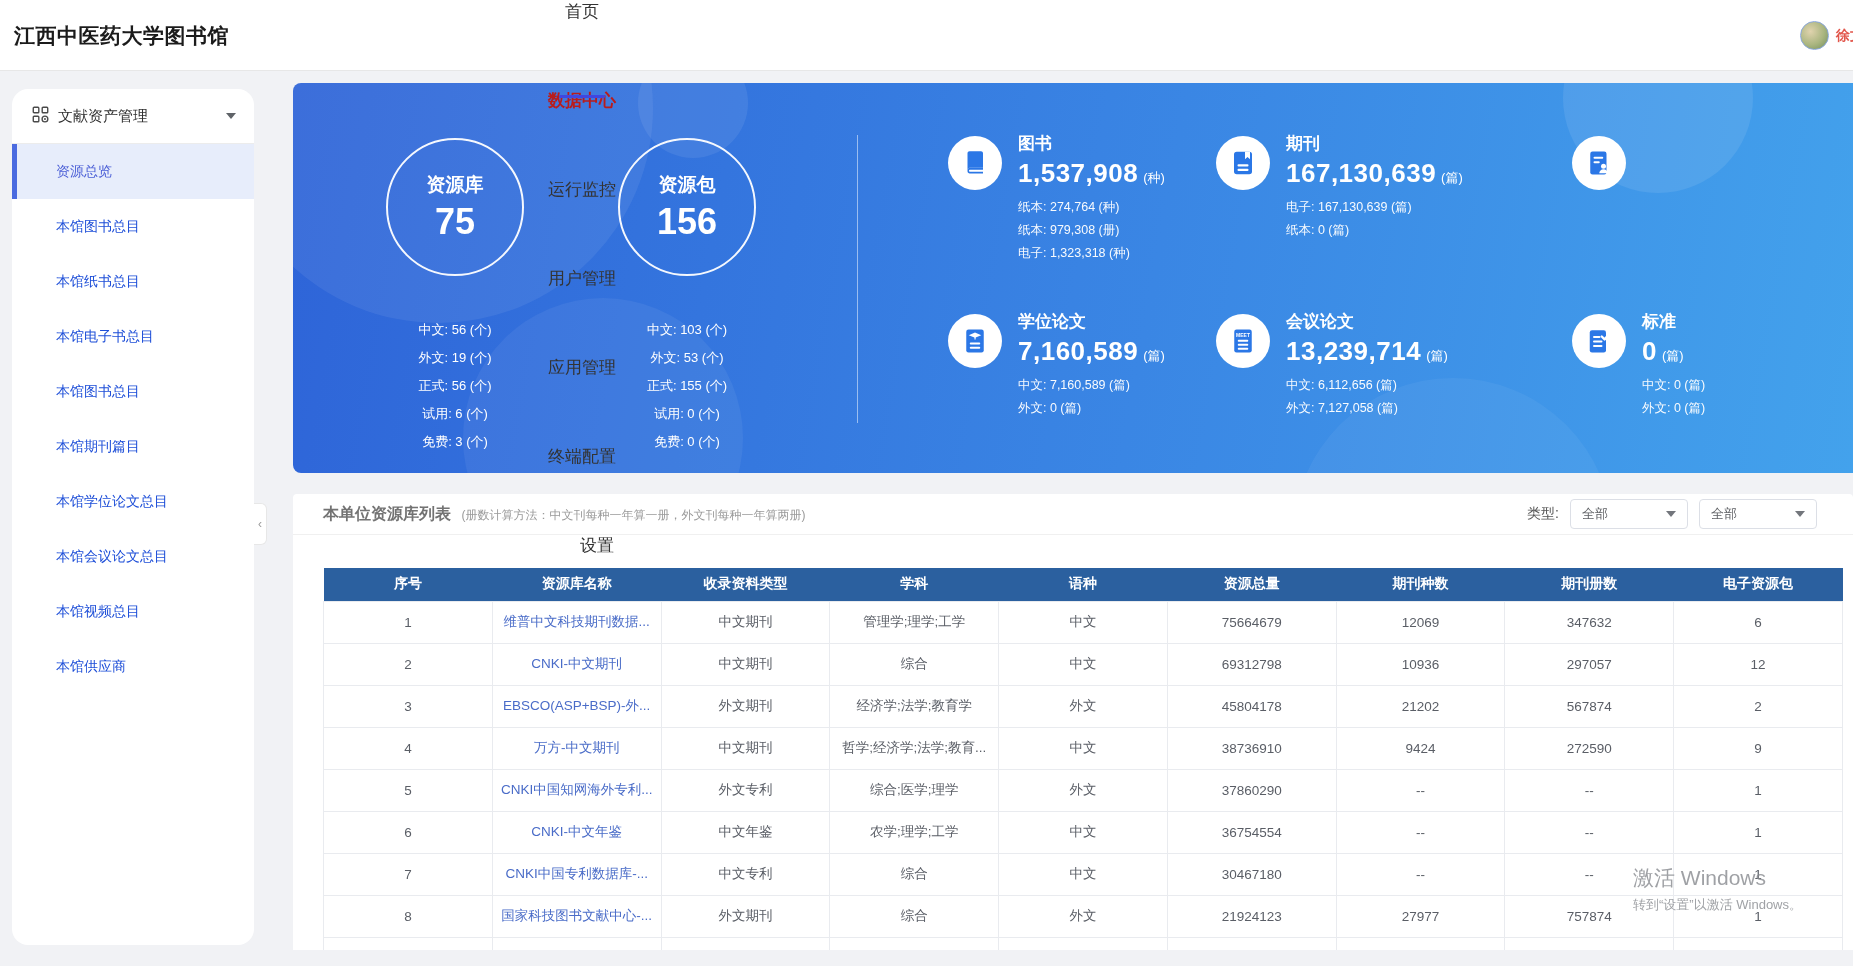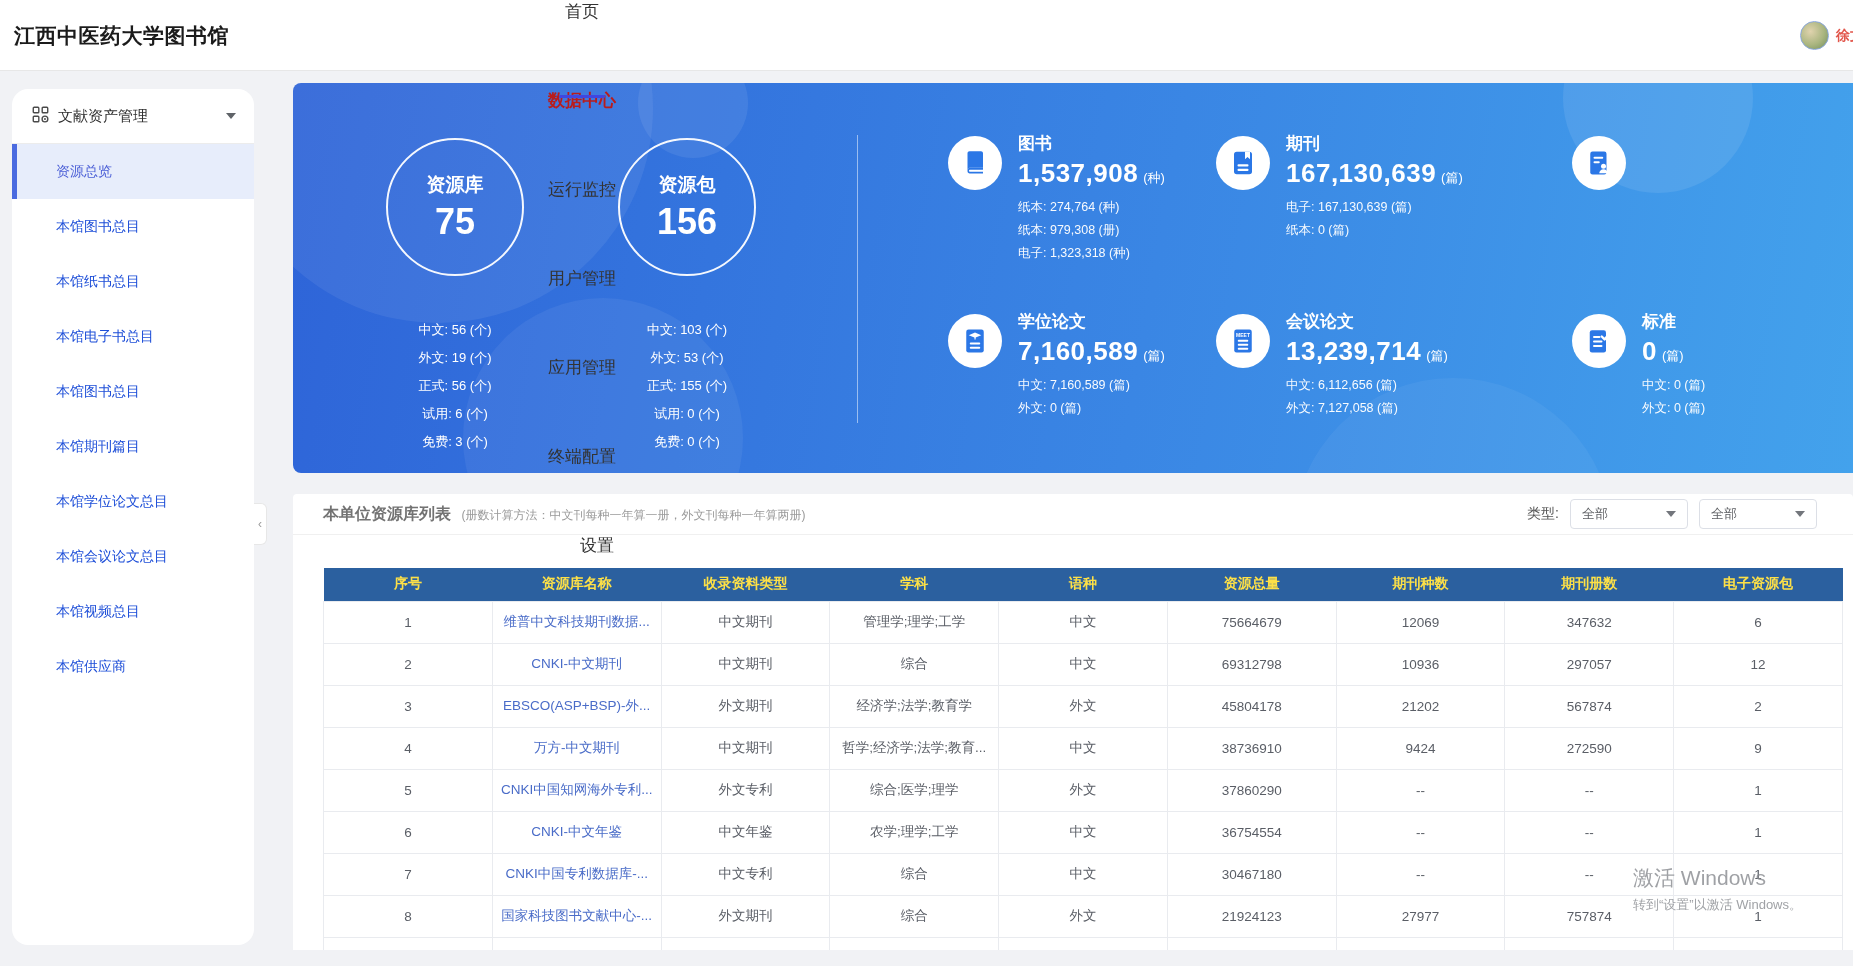--- a/index.html
+++ b/index.html
@@ -66,21 +66,21 @@
   .card-head { height:41px; display:flex; align-items:center; justify-content:space-between; padding:0 36px 0 30px; border-bottom:1px solid #f0f0f0; }
   .card-title { font-size:16px; font-weight:700; color:#737373; }
   .card-sub { font-size:12px; color:#9a9a9a; margin-left:6px; }
   .filters { display:flex; align-items:center; gap:11px; }
   .filter-label { font-size:14px; color:#555; }
   .select { width:118px; height:30px; border:1px solid #dcdfe6; border-radius:4px; display:flex; align-items:center; justify-content:space-between; padding:1px 11px; cursor:pointer; background:#fff; }
   .select-value { font-size:13px; color:#606266; }
   .select-caret { width:0; height:0; border-left:5px solid transparent; border-right:5px solid transparent; border-top:6px solid #73767c; }
 
   .res-table { width:calc(100% - 40px); margin:33px 10px 0 30px; border-collapse:collapse; table-layout:fixed; }
-  .res-table th { background:#2b609f; color:#fde047; font-size:14px; font-weight:700; height:33px; text-align:center; }
+  .res-table th { background:#2b609f; color:#ffffff; font-size:14px; font-weight:700; height:33px; text-align:center; }
   .res-table td { height:42px; text-align:center; font-size:13.5px; color:#5a5e66; border:1px solid #e9ebef; background:#fff; }
   .res-table td.link { color:#4a6cc8; cursor:pointer; }
   .res-table tr.partial td { height:14px; border-bottom:none; }
 
   
   .watermark { position:absolute; left:1633px; top:864px; color:rgba(135,138,142,.8); z-index:6; pointer-events:none; }
   .wm1 { font-size:21px; }
   .wm2 { font-size:13px; margin-top:4px; }
 </style>
 </head>

